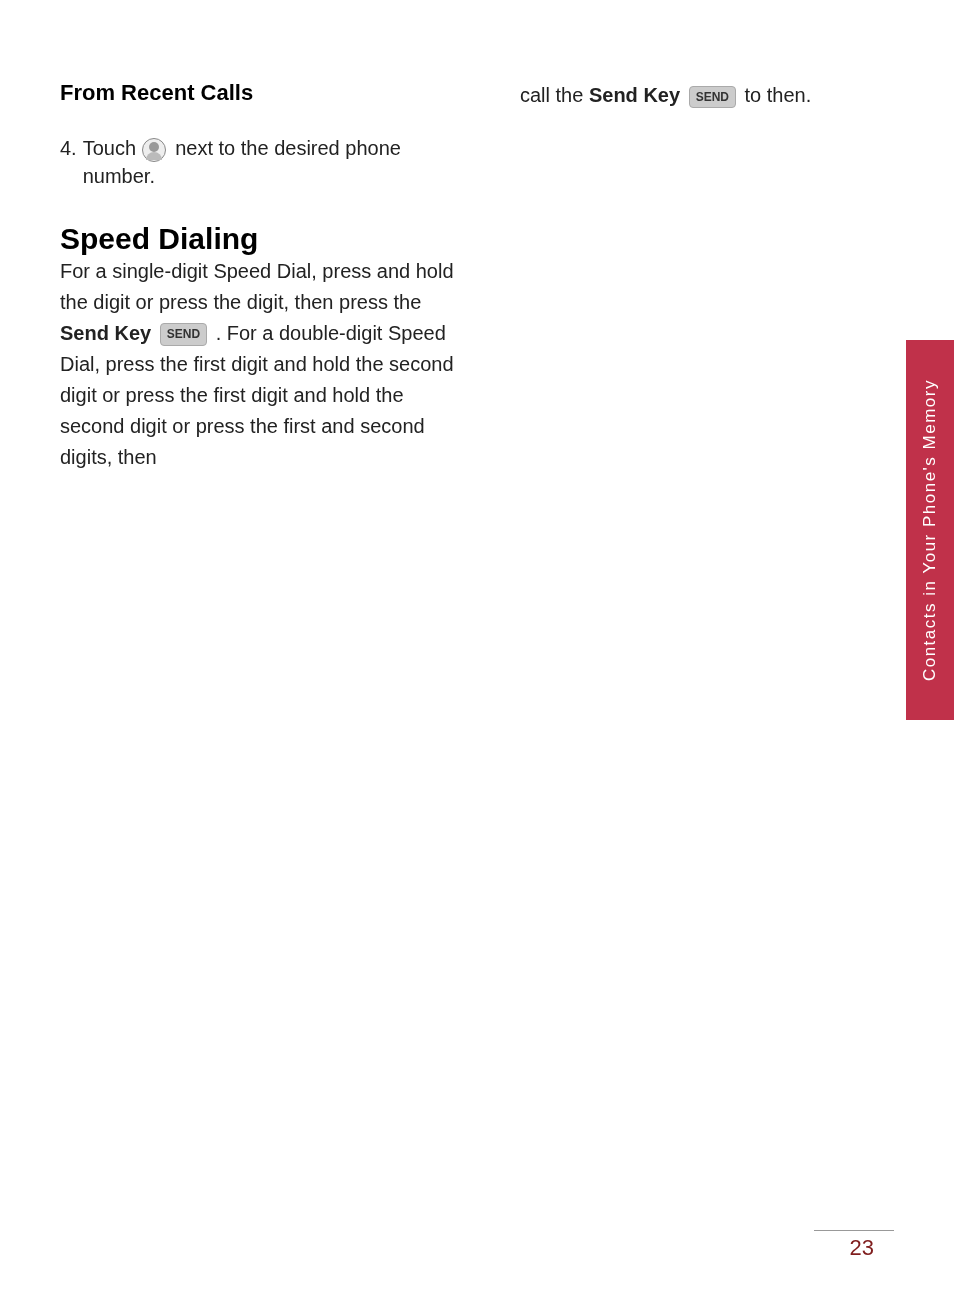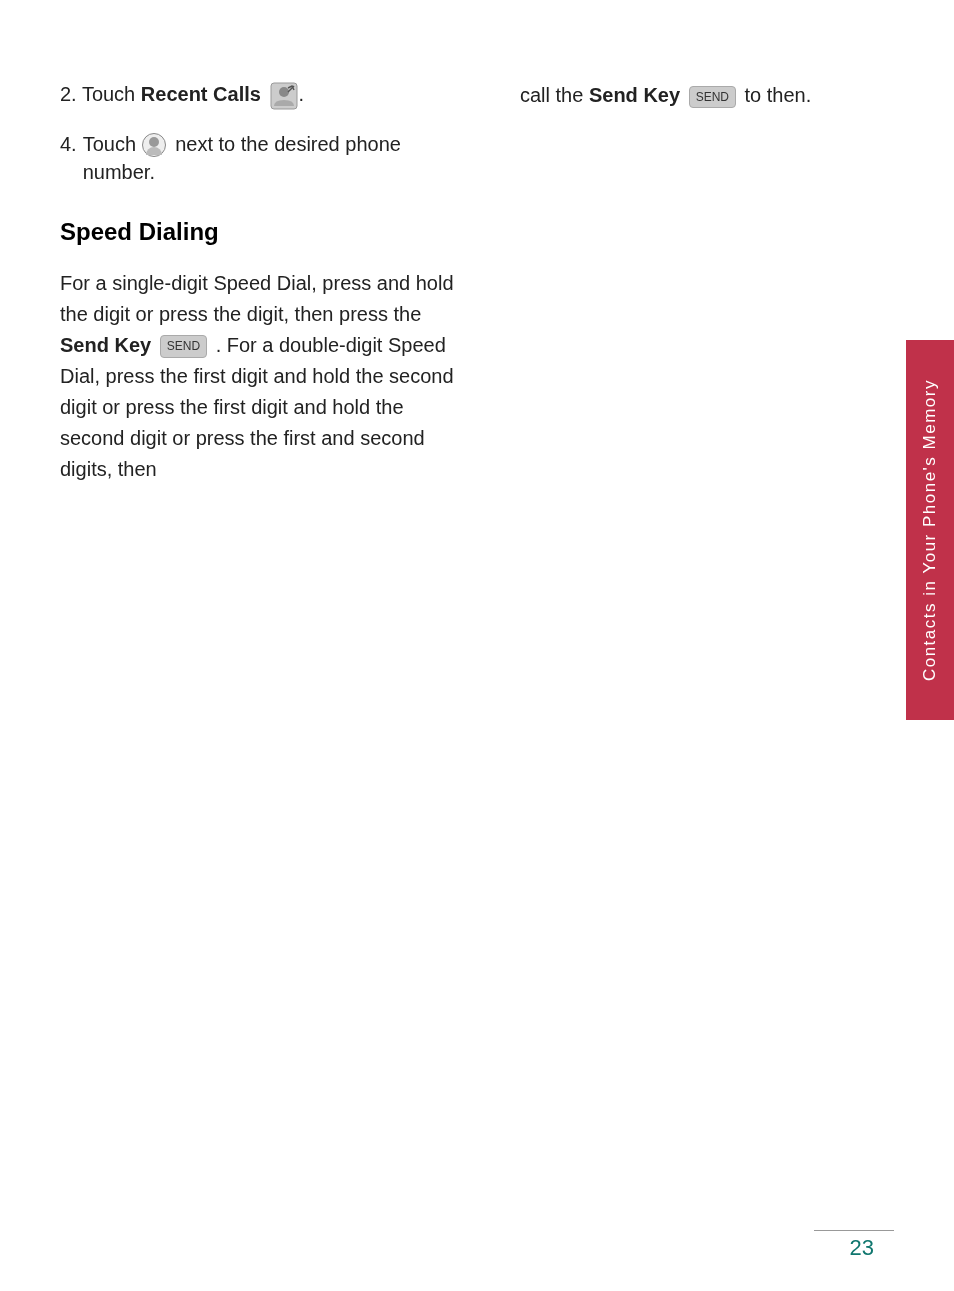--- a/index.html
+++ b/index.html
@@ -72,21 +72,21 @@
       width: 28px;
       height: 28px;
     }
 
     .send-key-badge {
       display: inline-block;
       background: #ccc;
       border-radius: 4px;
       padding: 1px 6px;
       font-size: 12px;
-      font-weight: normal;
+      font-weight: bold;
       color: #333;
       vertical-align: middle;
       border: 1px solid #aaa;
       margin: 0 3px;
     }
 
     .call-types {
       font-weight: bold;
       font-size: 20px;
       padding-left: 28px;
@@ -103,24 +103,23 @@
       color: #222;
       line-height: 1.4;
     }
 
     .step4-number {
       margin-right: 6px;
       flex-shrink: 0;
     }
 
     .section-title2 {
-      font-size: 24px;
+      font-size: 30px;
       font-weight: bold;
       color: #000;
-      margin-bottom: 22px;
     }
 
     .speed-dial-text {
       font-size: 20px;
       color: #222;
       line-height: 1.55;
     }
 
     .right-text {
       font-size: 20px;
@@ -149,21 +148,21 @@
       letter-spacing: 1.5px;
       font-family: Arial, sans-serif;
       white-space: nowrap;
     }
 
     .page-number {
       position: absolute;
       bottom: 30px;
       right: 80px;
       font-size: 22px;
-      color: #0f766e;
+      color: #7f1d1d;
     }
 
     .divider-line {
       position: absolute;
       bottom: 60px;
       right: 60px;
       width: 80px;
       height: 1px;
       background: #999;
     }
@@ -233,36 +232,23 @@
     }
   </style>
 </head>
 <body>
 
 <div class="page-container">
   <div class="content-area">
 
     <div class="left-column">
 
-
-
-      <div class="step">
-        <span>2. </span>
-        <span>Touch </span><span class="bold">Recent Calls</span>
-        
-        <span class="recent-calls-icon">
-          <svg viewBox="0 0 28 28">
-            <rect x="1" y="1" width="26" height="26" rx="3" ry="3" fill="#ccc" stroke="#999" stroke-width="1"></rect>
-            <circle cx="14" cy="10" r="5" fill="#888"></circle>
-            <path d="M4 24 Q4 18 14 18 Q24 18 24 24" fill="#aaa"></path>
-            <path d="M18 6 L22 4 L24 8" stroke="#555" stroke-width="1.5" fill="none"></path>
-            <polyline points="24,4 18,10" stroke="#555" stroke-width="1.5" fill="none"></polyline>
-          </svg>
-        </span><span>.</span>
-      </div>
+      <div class="section-title">From Recent Calls</div>
+
+
 
 
 
       <div class="step4">
         <span class="step4-number">4. </span>
         <span>
           <span>Touch </span>
           
           <span class="person-circle"></span>
           <span> next to the desired phone number.</span>

